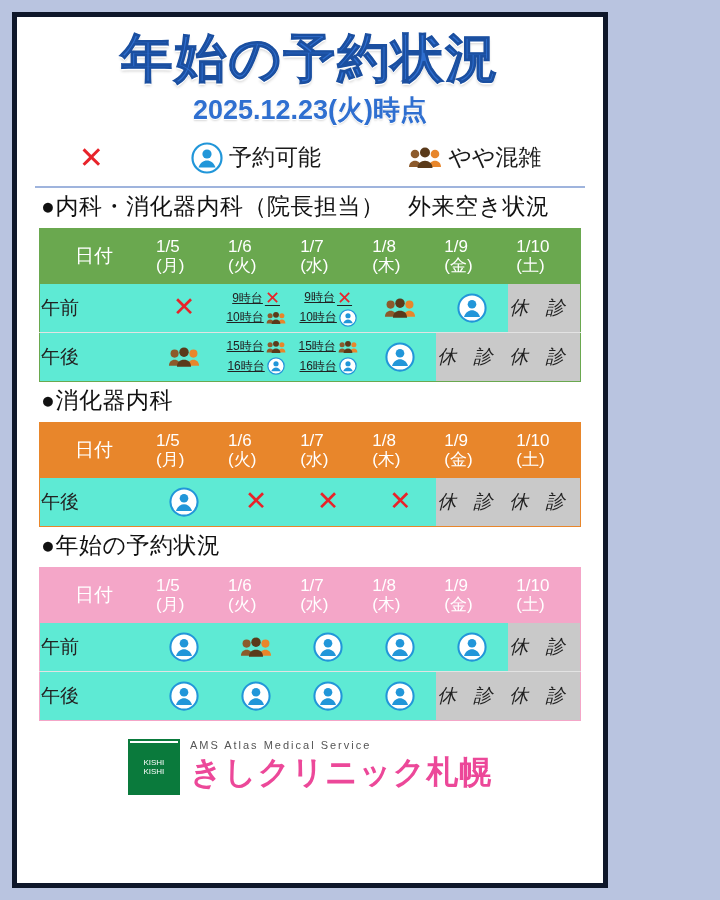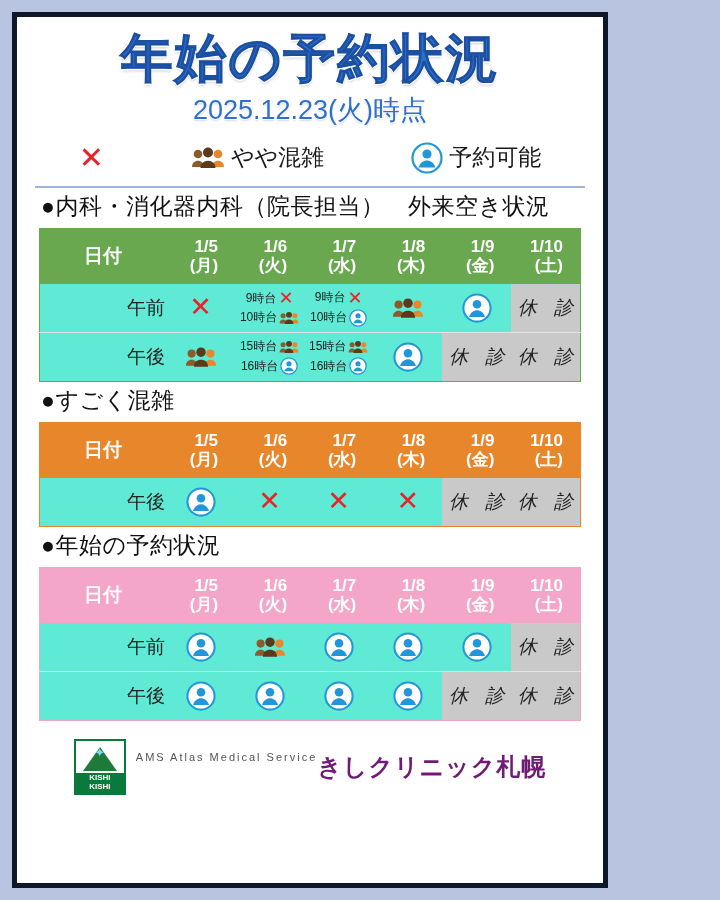--- a/index.html
+++ b/index.html
@@ -17,21 +17,21 @@
   .header{
     text-align:center;padding-top:14px;
   }
   .title{
     font-size:52px;font-weight:bold;color:#2f6fd0;
     letter-spacing:2px;line-height:1.05;
     -webkit-text-stroke:1px #1b4fa0;
     text-shadow:0 2px 0 #ffffff, 0 3px 3px rgba(0,0,0,.18);
   }
   .subtitle{
-    margin-top:6px;font-size:27px;font-weight:normal;color:#2f6fd0;
+    margin-top:6px;font-size:27px;font-weight:bold;color:#2f6fd0;
     text-shadow:0 1px 0 #fff,0 2px 2px rgba(0,0,0,.15);
   }
   
   .legend{
     margin:14px 18px 0 18px;
     display:flex;align-items:center;justify-content:space-around;
     border-bottom:2px solid #9fb4dd;padding-bottom:12px;
   }
   .legend-item{display:flex;align-items:center;gap:6px;font-size:23px;color:#1a1a1a;}
   
@@ -42,98 +42,98 @@
   .ic-x.big{font-size:30px;}
   .ic-x.cell{font-size:27px;}
   .ic-x.sm{font-size:18px;}
   svg.ic{display:block;}
   
   .section{margin:0 22px;}
   .sec-title{
     font-size:23px;color:#111;margin:3px 0 6px 2px;letter-spacing:.5px;
   }
   table{border-collapse:collapse;width:100%;table-layout:fixed;}
-  th,td{text-align:right;vertical-align:middle;}
+  th,td{text-align:left;vertical-align:middle;}
   thead th{
-    color:#fff;font-size:17px;font-weight:bold;line-height:1.15;padding:8px 17px;
+    color:#fff;font-size:17px;font-weight:normal;line-height:1.15;padding:8px 8px;
   }
   thead th.first{font-size:19px;text-align:center;}
   tbody td{
     font-size:19px;color:#222;height:46px;border-bottom:1px solid #e3e3e3;
     background:#5eead4;
   }
   tbody tr:last-child td{border-bottom:none;}
   .t-green thead th{background:#6aa84f;}
   .t-green{border:1px solid #6aa84f;}
   .t-orange thead th{background:#e8862b;}
   .t-orange{border:1px solid #e8862b;}
   .t-pink thead th{background:#f4a6c8;color:#fff;}
   .t-pink{border:1px solid #f4a6c8;}
   .closed{background:#c9c9c9 !important;color:#222;font-size:19px;letter-spacing:6px;font-style:italic;}
   .icon-cell{line-height:0;}
   .icon-cell .wrap{display:flex;align-items:center;justify-content:center;height:100%;}
-  .timeline{display:flex;flex-direction:column;gap:2px;align-items:center;justify-content:center;font-size:12px;color:#222;}
+  .timeline{display:flex;flex-direction:column;gap:2px;align-items:center;justify-content:center;font-size:12px;color:#222;text-decoration:underline;}
   .timeline .row{display:flex;align-items:center;gap:2px;}
   .timeline .lbl{font-size:12px;}
   
   .footer{
     margin-top:18px;display:flex;align-items:center;justify-content:center;gap:10px;
   }
   .logo{
     width:52px;height:56px;border:2px solid #0a7a3c;background:#fff;
     display:flex;flex-direction:column;align-items:center;justify-content:flex-end;
     box-sizing:border-box;overflow:hidden;position:relative;
   }
   .logo .mt{
     position:absolute;top:6px;left:50%;transform:translateX(-50%);
     width:0;height:0;border-left:17px solid transparent;border-right:17px solid transparent;
     border-bottom:24px solid #1f7a3a;
   }
   .logo .star{position:absolute;top:4px;left:50%;transform:translateX(-50%);color:#7fd4f0;font-size:13px;}
   .logo .name{
     width:100%;background:#0a7a3c;color:#fff;font-size:8px;text-align:center;line-height:1.1;
-    padding:1px 0;z-index:2;font-weight:bold;
-  }
-  .brand{display:flex;flex-direction:row;align-items:flex-start;}
+    padding:16px 0;z-index:2;
+  }
+  .brand{display:flex;flex-direction:column;align-items:flex-start;}
   .brand .en{font-size:11px;color:#555;letter-spacing:2px;}
-  .brand .jp{font-size:24px;color:#701a75;font-weight:bold;letter-spacing:1px;}
+  .brand .jp{font-size:32px;color:#ec4899;font-weight:bold;letter-spacing:1px;}
 </style>
 </head>
 <body>
 
 <div class="page">
 
   <div class="header">
     <div class="title">年始の予約状況</div>
     <div class="subtitle">2025.12.23(火)時点</div>
   </div>
 
   <div class="legend" id="legend">
       <div class="legend-item">
         <span class="ic ic-x big">✕</span>
+      </div>
+      <div class="legend-item">
+        <svg class="ic" width="32" height="32" viewBox="0 0 32 32">
+          <circle cx="16" cy="16" r="14.5" fill="#ffffff" stroke="#2196d9" stroke-width="2.2"></circle>
+          <circle cx="16" cy="12" r="4.6" fill="#2196d9"></circle>
+          <path d="M7.5 25.5c1.4-4.6 5-7 8.5-7s7.1 2.4 8.5 7z" fill="#2196d9"></path>
+        </svg>
+        <span>予約可能</span>
       </div>
       <div class="legend-item">
         <svg class="ic" width="34" height="23.12" viewBox="0 0 34 23">
           <circle cx="7" cy="8" r="4.3" fill="#8c5a2b"></circle>
           <path d="M1 21c0-4 2.7-6.4 6-6.4S13 17 13 21z" fill="#8c5a2b"></path>
           <circle cx="27" cy="8" r="4.3" fill="#e8862b"></circle>
           <path d="M21 21c0-4 2.7-6.4 6-6.4S33 17 33 21z" fill="#e8862b"></path>
           <circle cx="17" cy="6.5" r="5" fill="#5a3a1a"></circle>
           <path d="M9.5 22c0-4.6 3.3-7.4 7.5-7.4S24.5 17.4 24.5 22z" fill="#5a3a1a"></path>
         </svg>
         <span>やや混雑</span>
       </div>
-      <div class="legend-item">
-        <svg class="ic" width="32" height="32" viewBox="0 0 32 32">
-          <circle cx="16" cy="16" r="14.5" fill="#ffffff" stroke="#2196d9" stroke-width="2.2"></circle>
-          <circle cx="16" cy="12" r="4.6" fill="#2196d9"></circle>
-          <path d="M7.5 25.5c1.4-4.6 5-7 8.5-7s7.1 2.4 8.5 7z" fill="#2196d9"></path>
-        </svg>
-        <span>予約可能</span>
-      </div>
     </div>
 
   <div id="sections">
       <div class="section">
         <div class="sec-title">●内科・消化器内科（院長担当）　外来空き状況</div>
         <table class="t-green">
           <thead>
             <tr>
               <th class="first" style="width:17%">日付</th>
               <th>1/5<br>(月)</th>
@@ -279,21 +279,21 @@
                   </svg>
                 </div>
               </td>
               <td class="closed">休 診</td>
               <td class="closed">休 診</td>
             </tr>
           </tbody>
         </table>
       </div>
       <div class="section">
-        <div class="sec-title">●すごく混雑</div>
+        <div class="sec-title">●消化器内科</div>
         <table class="t-orange">
           <thead>
             <tr>
               <th class="first" style="width:17%">日付</th>
               <th>1/5<br>(月)</th>
               <th>1/6<br>(火)</th>
               <th>1/7<br>(水)</th>
               <th>1/8<br>(木)</th>
               <th>1/9<br>(金)</th>
               <th>1/10<br>(土)</th>

